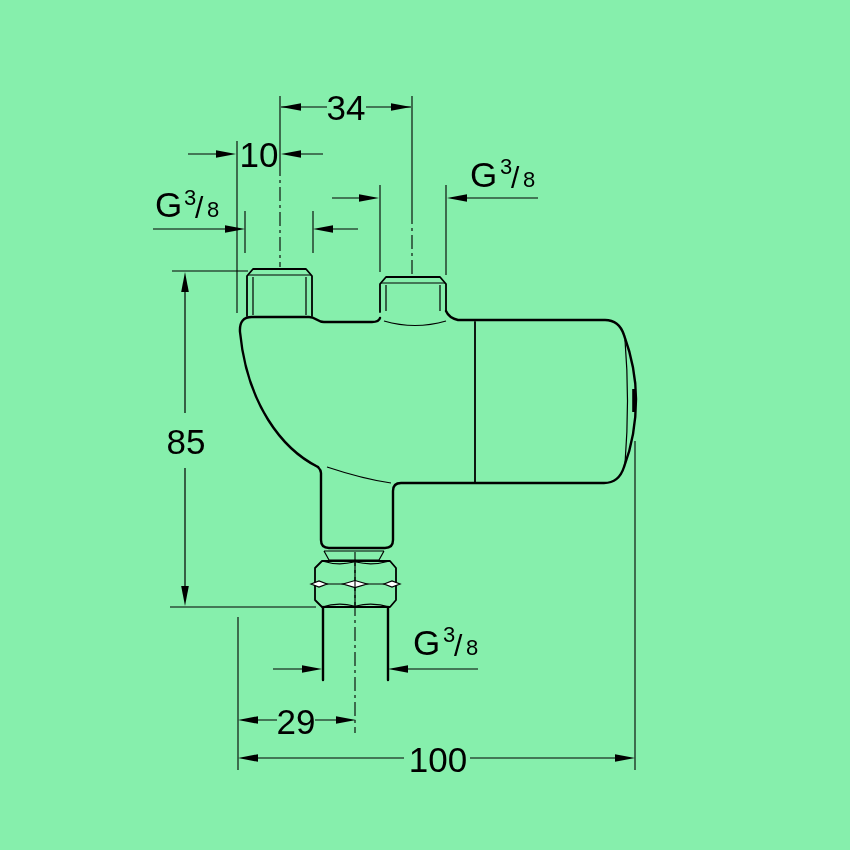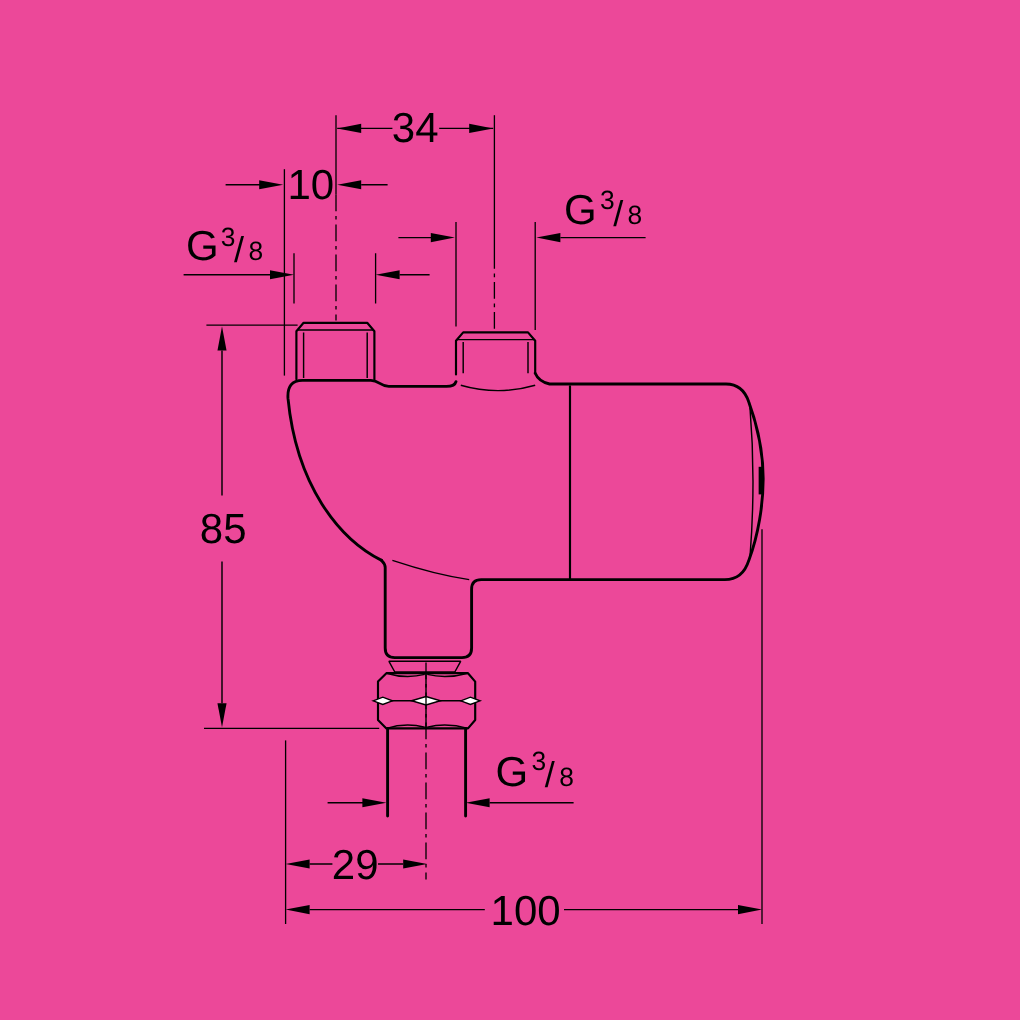--- a/index.html
+++ b/index.html
@@ -1,16 +1,16 @@
 <!DOCTYPE html>
 <html><head>
 <meta charset="utf-8">
 <style>
   html,body{margin:0;padding:0;background:#ffffff;}
-  .stage{position:relative;width:850px;height:850px;background:#ec4899;overflow:hidden;
+  .stage{position:relative;width:850px;height:850px;background:#86efac;overflow:hidden;
          font-family:"Liberation Sans", sans-serif;}
   svg{position:absolute;left:0;top:0;}
   .outline{fill:none;stroke:#000;stroke-width:2.4;stroke-linecap:round;stroke-linejoin:round;}
   .medium {fill:none;stroke:#000;stroke-width:1.8;stroke-linecap:round;stroke-linejoin:round;}
   .thin   {fill:none;stroke:#000;stroke-width:1.2;stroke-linecap:butt;}
   .hair   {fill:none;stroke:#000;stroke-width:1.1;stroke-linecap:butt;}
   .cline  {fill:none;stroke:#000;stroke-width:1.1;stroke-dasharray:14 4 3 4;}
   .arrow  {fill:#000;stroke:none;}
   .lens   {fill:#ffffff;stroke:#000;stroke-width:1.2;}
   text{fill:#000;}

